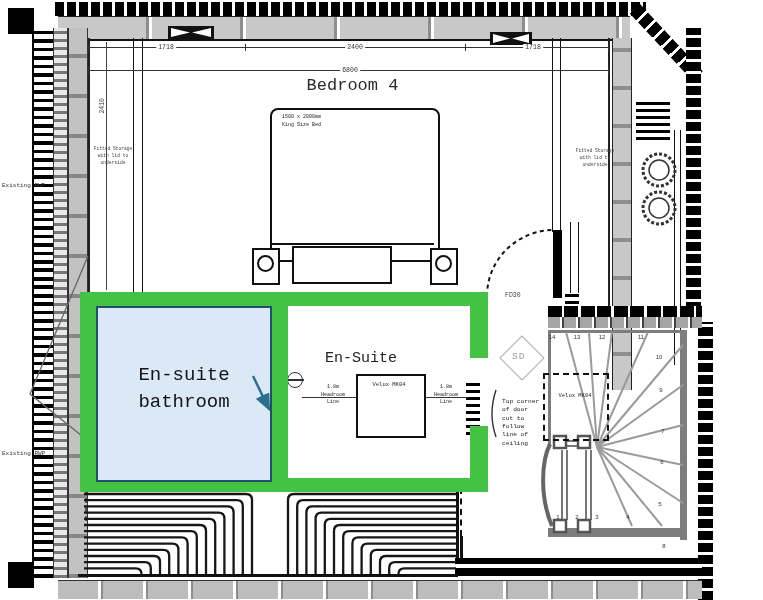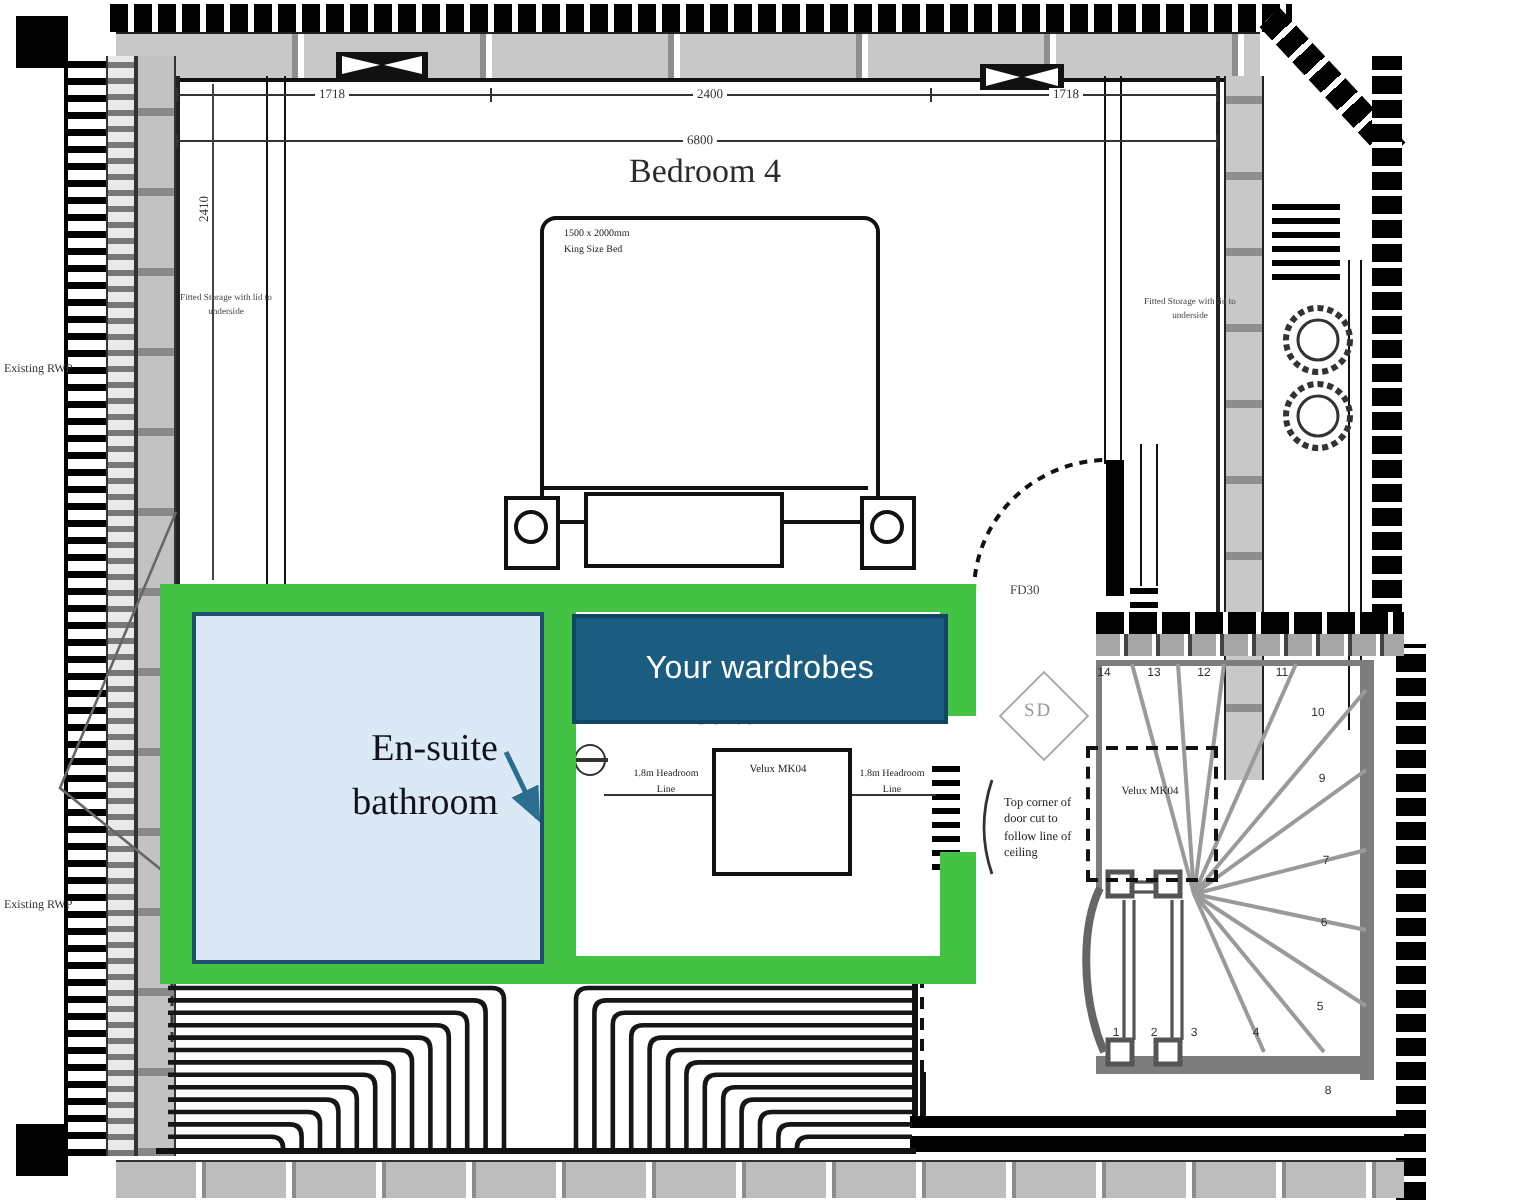--- a/index.html
+++ b/index.html
@@ -1,19 +1,19 @@
 <!DOCTYPE html>
 <html><head>
 <meta charset="utf-8">
 <style>
   html,body{margin:0;padding:0;background:#fff}
   #stage{position:relative;width:763px;height:600px;background:#fff;overflow:hidden;
          font-family:"Liberation Sans",sans-serif}
   .abs{position:absolute;z-index:1}
-  .txt{position:absolute;z-index:3;color:#222;font-family:Liberation Serif, serif;white-space:nowrap}
+  .txt{position:absolute;z-index:3;color:#222;font-family:Liberation Mono, monospace;white-space:nowrap}
   .wrap{white-space:normal}
   svg.layer{position:absolute;left:0;top:0;z-index:2}
   svg.overlay{position:absolute;left:0;top:0;z-index:9}
   .tickH{background:repeating-linear-gradient(90deg,#000 0 9px,#fff 9px 12px)}
   .tickV{background:repeating-linear-gradient(0deg,#000 0 9px,#fff 9px 12px)}
   .grayband{background:repeating-linear-gradient(90deg,#c8c8c8 0 88px,#8e8e8e 88px 91px,#fff 91px 94px);
             border-top:1.5px solid #222;border-bottom:2px solid #111}
   .graycol{background:repeating-linear-gradient(0deg,#c8c8c8 0 34px,#8e8e8e 34px 38px);
            border-left:1.5px solid #222;border-right:1.5px solid #222}
   .ladder1{background:repeating-linear-gradient(0deg,#000 0 3.5px,#fff 3.5px 8.5px);
@@ -236,24 +236,21 @@
   <div class="stairnum" style="left:664px;top:546px">8</div>
 
   <div class="abs green" style="left:80px;top:292px;width:408px;height:14px"></div>
   <div class="abs green" style="left:80px;top:292px;width:16px;height:200px"></div>
   <div class="abs green" style="left:80px;top:478px;width:408px;height:14px"></div>
   <div class="abs green" style="left:271px;top:292px;width:17px;height:200px"></div>
   <div class="abs green" style="left:470px;top:292px;width:18px;height:66px"></div>
   <div class="abs green" style="left:470px;top:426px;width:18px;height:66px"></div>
 
   <div class="abs" id="bathroom" style="left:96px;top:306px;width:172px;height:172px">
-    <div class="txt wrap" style="left:21px;top:54px;width:130px;text-align:right;font-size:19px;line-height:1.4;color:#10141a;white-space:normal">En-suite bathroom</div>
-  </div>
-  <div class="abs tealbox" style="left:286px;top:307px;width:184px;height:51px">
-    <span>Your wardrobes</span>
+    <div class="txt wrap" style="left:21px;top:54px;width:130px;text-align:center;font-size:19px;line-height:1.4;color:#10141a;white-space:normal">En-suite bathroom</div>
   </div>
 
   <svg class="overlay" width="763" height="600" viewBox="0 0 763 600">
     <defs>
       <marker id="ah" markerWidth="8" markerHeight="8" refX="6" refY="3" orient="auto">
         <path d="M0,0 L7,3 L0,6 z" fill="#2b6e90"></path>
       </marker>
     </defs>
     <line x1="253" y1="376" x2="269" y2="409" stroke="#2b6e90" stroke-width="2.5" marker-end="url(#ah)"></line>
   </svg>

